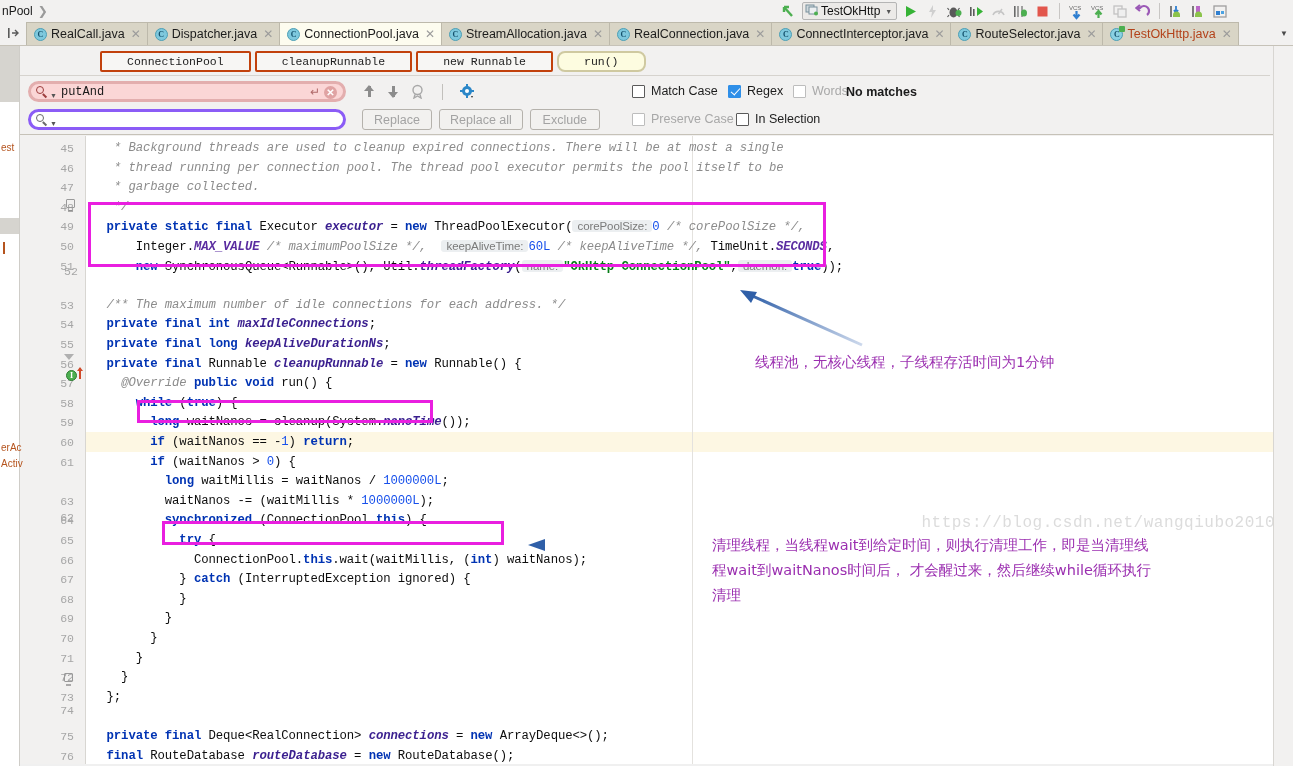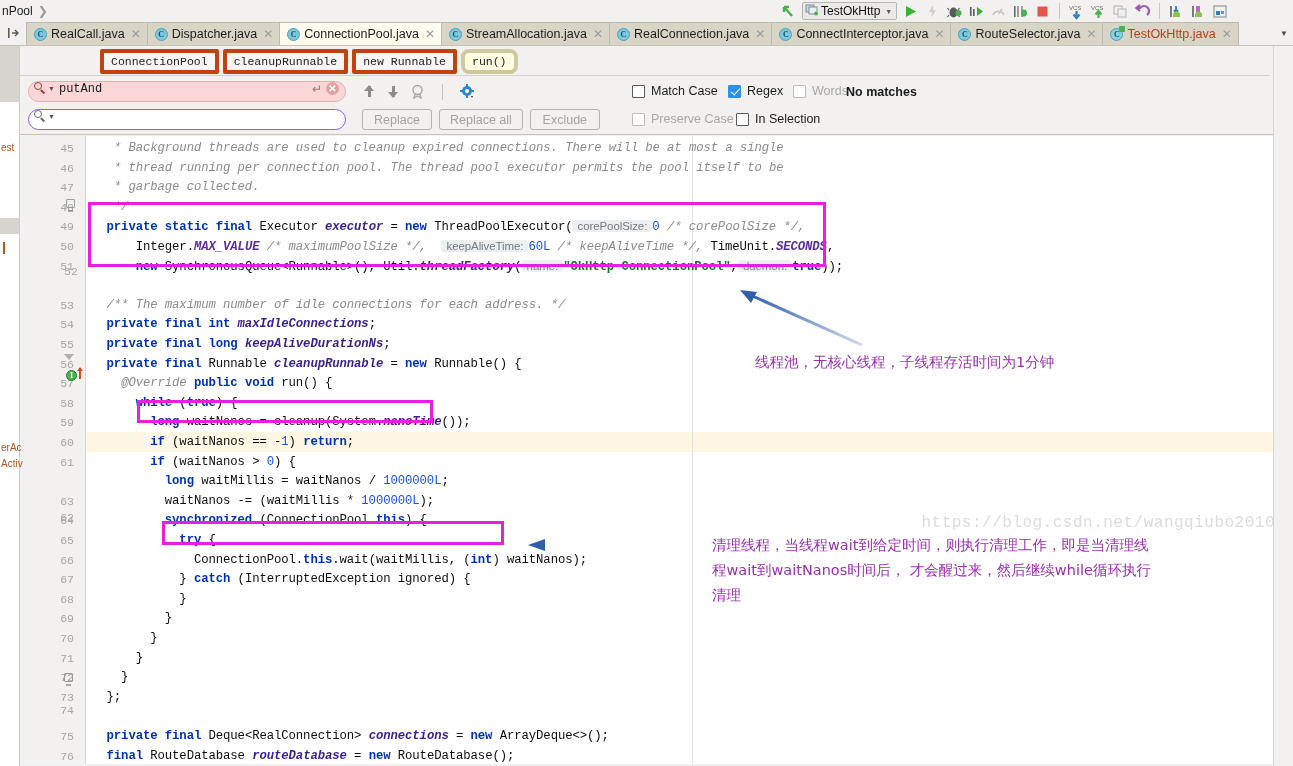--- a/index.html
+++ b/index.html
@@ -99,45 +99,45 @@
     position: absolute; left: 20px; top: 47px; width: 1250px; height: 29px;
     background: #f2f1f0;
     display: flex; align-items: center;
     padding-left: 80px;
     gap: 4px;
     border-bottom: 1px solid #d6d3ce;
   }
   .bc {
     font-family: "Liberation Mono", monospace;
     font-size: 11.5px; color: #222;
-    border: 4px solid #c2410c;
+    border: 2px solid #c2410c;
     background: #f7f6f4;
-    padding: 2px 7px;
+    padding: 2px 25px;
     border-radius: 2px;
     text-align: center;
   }
   .bc.cur { background: #fdfce0; border-color: #cfc9a0; border-radius: 8px; }
 
   
   .findpanel {
     position: absolute; left: 20px; top: 76px; width: 1253px; height: 59px;
     background: #f2f1f0;
     border-bottom: 1px solid #c6c2b8;
   }
   .find-row { position: absolute; left: 0; display: flex; align-items: center; }
   .srow1 { top: 5px; left: 8px; }
   .srow2 { top: 33px; left: 8px; }
 
   .sfield {
     position: relative;
     width: 318px; height: 21px;
-    border: 1px solid #8b5cf6;
+    border: 3px solid #8b5cf6;
     border-radius: 11px;
     background: #fff;
-    display: flex; align-items: flex-start;
+    display: flex; align-items: flex-end;
     padding: 0 6px 0 5px;
   }
   .sfield.nomatch { background: #fbd6d6; border-color: #e3aeae; }
   .mag {
     width: 13px; height: 13px; flex: 0 0 auto;
     position: relative;
   }
   .mag i {
     position: absolute; left: 0; top: 0;
     width: 8px; height: 8px; border: 1.6px solid #6a6a6a; border-radius: 50%;

